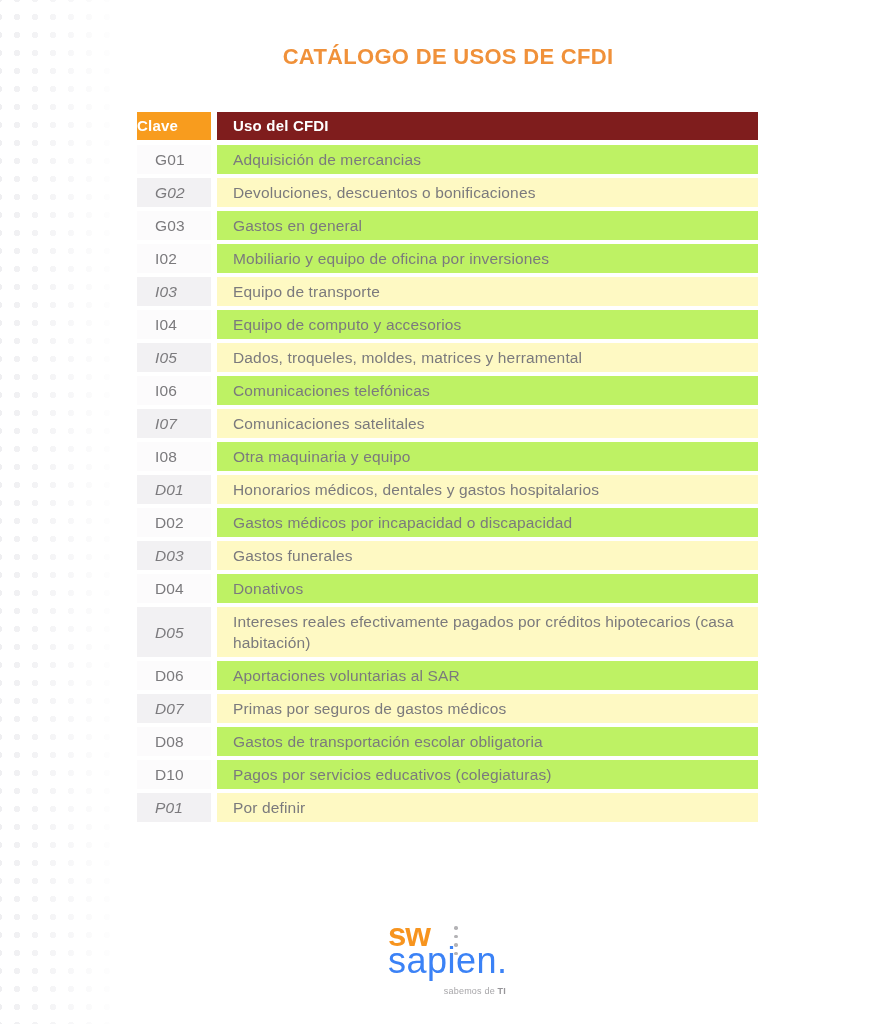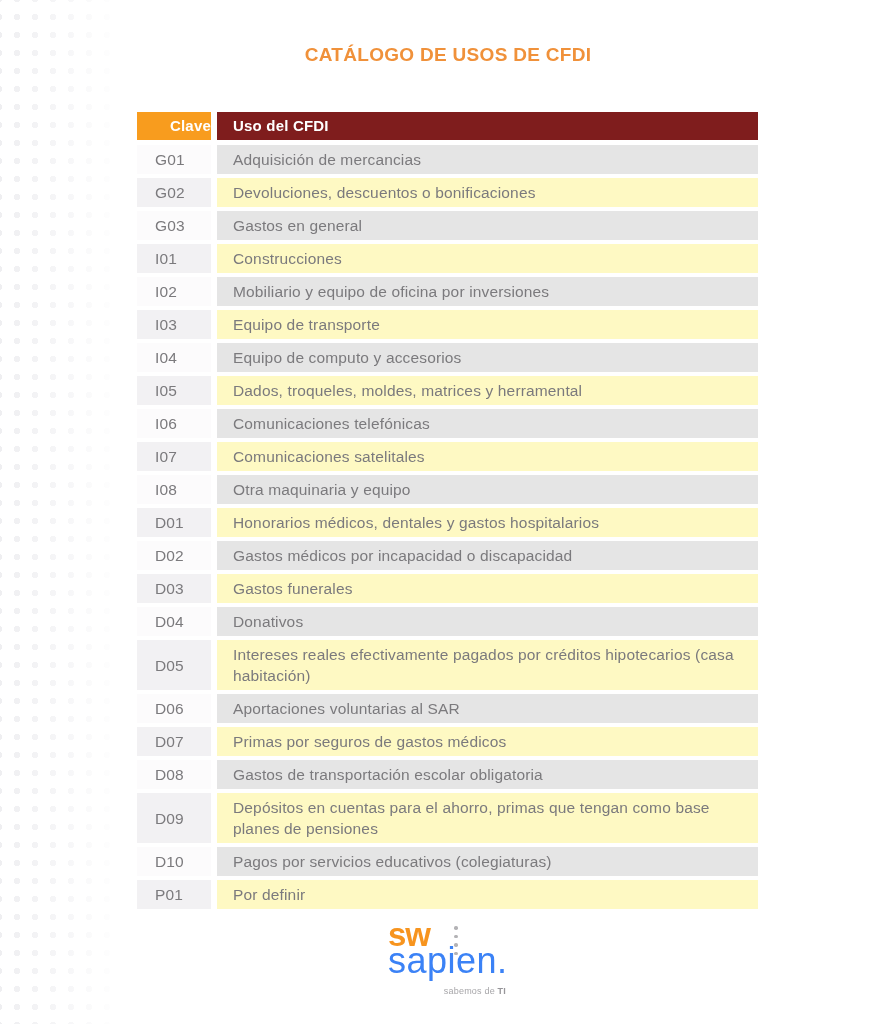--- a/index.html
+++ b/index.html
@@ -20,47 +20,47 @@
     pointer-events:none;
   }
   .dot-pattern::after {
     content:""; position:absolute; inset:0;
     background:linear-gradient(to right, rgba(255,255,255,0.15) 0%, rgba(255,255,255,0.55) 55%, #ffffff 100%);
   }
 
   .page-title {
     position:absolute; left:0; right:0; top:44px;
     text-align:center;
-    font-size:19px; font-weight:700; letter-spacing:0.3px;
+    font-size:22px; font-weight:700; letter-spacing:0.3px;
     color:#F0913A;
   }
 
   .cfdi-table {
     position:absolute; left:137px; top:112px; width:621px;
   }
   .thead { display:flex; gap:6px; margin-bottom:5px; }
   .th {
     height:28px; line-height:28px;
     color:#ffffff; font-size:15px; font-weight:600; letter-spacing:0.2px;
   }
-  .th-clave { flex:0 0 74px; background:#F89C1E; text-align:right; }
+  .th-clave { flex:0 0 74px; background:#F89C1E; text-align:left; }
   .th-uso   { flex:1; background:#7f1d1d; padding-left:16px; }
 
   .tr { display:flex; gap:6px; margin-bottom:4px;justify-content:center; }
   .td {
     min-height:29px;
     display:flex; align-items:center;
     font-size:15.5px; color:#7b7a7d; letter-spacing:0.15px;
     line-height:21px;
   }
   .td-clave { flex:0 0 74px; padding:4px 4px 4px 18px; }
   .td-uso   { flex:1; padding:4px 16px; }
   .tr.odd  .td-clave { background:#FCFBFC; }
-  .tr.odd  .td-uso   { background:#e5e5e5; }
-  .tr.even .td-clave { background:#F2F1F3; }
+  .tr.odd  .td-uso   { background:#bef264; }
+  .tr.even .td-clave { background:#F2F1F3;font-style:italic; }
   .tr.even .td-uso   { background:#fef9c3; }
 
   
   .logo {
     position:absolute; left:0; right:0; top:920px;
     display:flex; flex-direction:column; align-items:center;
   }
   .logo-inner { position:relative; width:120px; }
   .logo-sw {
     font-size:33px; font-weight:800; letter-spacing:-1px;
@@ -107,24 +107,20 @@
   <div class="tr even">
     <div class="td td-clave">G02</div>
     <div class="td td-uso">Devoluciones, descuentos o bonificaciones</div>
   </div>
 
   <div class="tr odd">
     <div class="td td-clave">G03</div>
     <div class="td td-uso">Gastos en general</div>
   </div>
 
-  <div class="tr even">
-    <div class="td td-clave">I01</div>
-    <div class="td td-uso">Construcciones</div>
-  </div>
 
   <div class="tr odd">
     <div class="td td-clave">I02</div>
     <div class="td td-uso">Mobiliario y equipo de oficina por inversiones</div>
   </div>
 
   <div class="tr even">
     <div class="td td-clave">I03</div>
     <div class="td td-uso">Equipo de transporte</div>
   </div>
@@ -187,24 +183,20 @@
   <div class="tr even">
     <div class="td td-clave">D07</div>
     <div class="td td-uso">Primas por seguros de gastos médicos</div>
   </div>
 
   <div class="tr odd">
     <div class="td td-clave">D08</div>
     <div class="td td-uso">Gastos de transportación escolar obligatoria</div>
   </div>
 
-  <div class="tr even">
-    <div class="td td-clave">D09</div>
-    <div class="td td-uso">Depósitos en cuentas para el ahorro, primas que tengan como base planes de pensiones</div>
-  </div>
 
   <div class="tr odd">
     <div class="td td-clave">D10</div>
     <div class="td td-uso">Pagos por servicios educativos (colegiaturas)</div>
   </div>
 
   <div class="tr even">
     <div class="td td-clave">P01</div>
     <div class="td td-uso">Por definir</div>
   </div>

